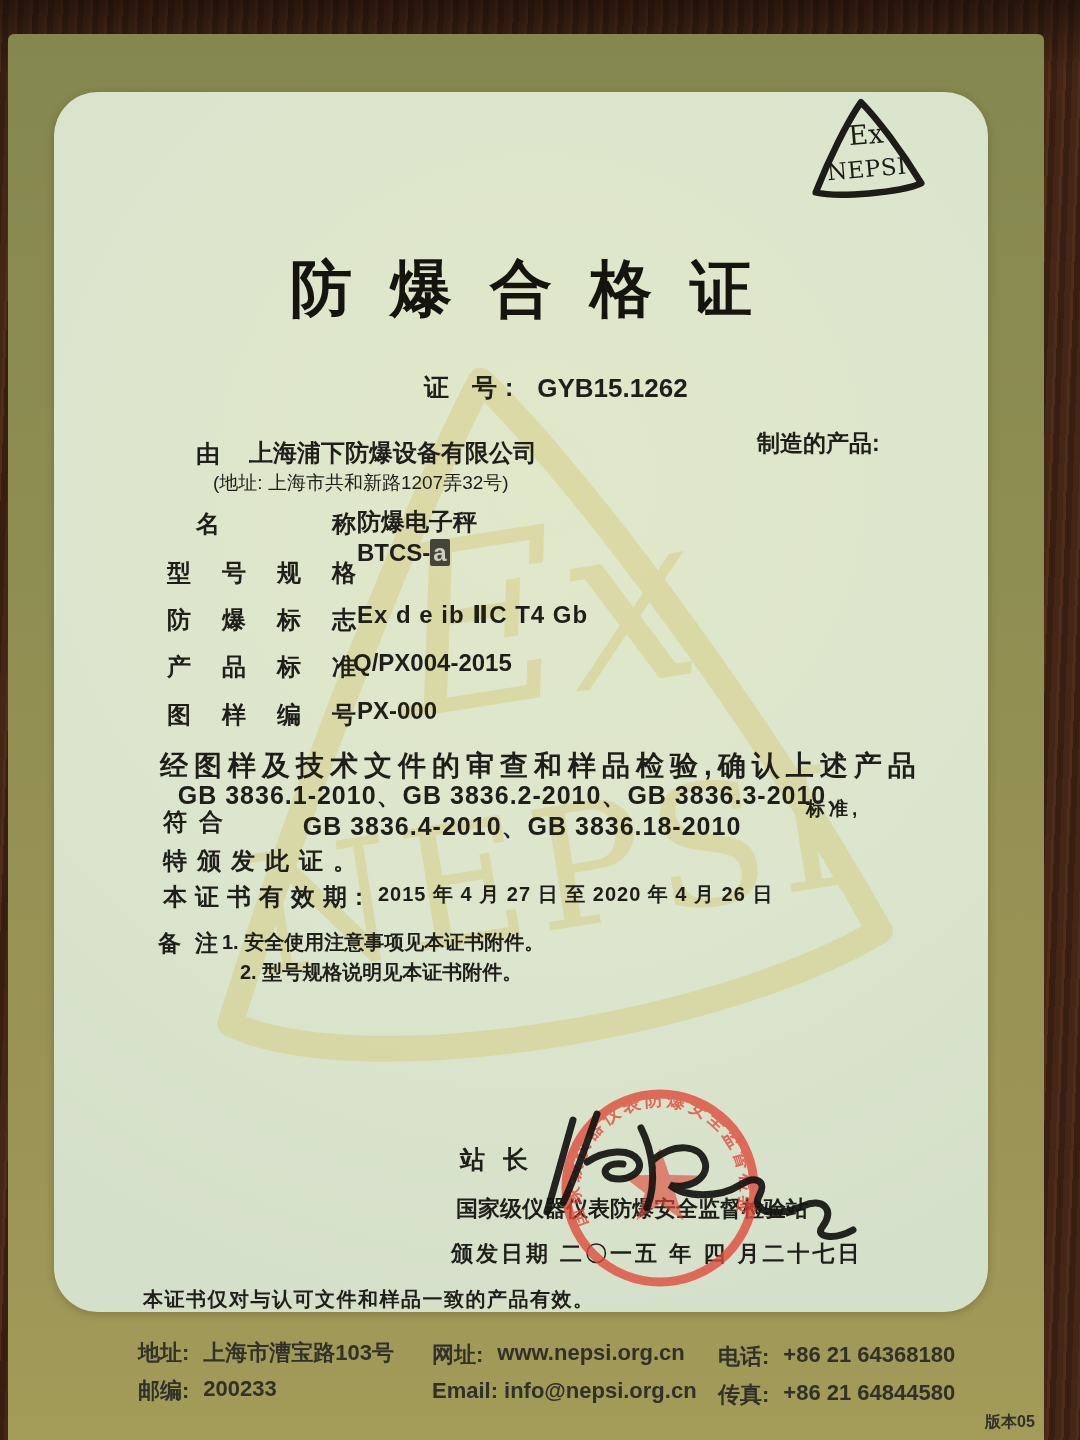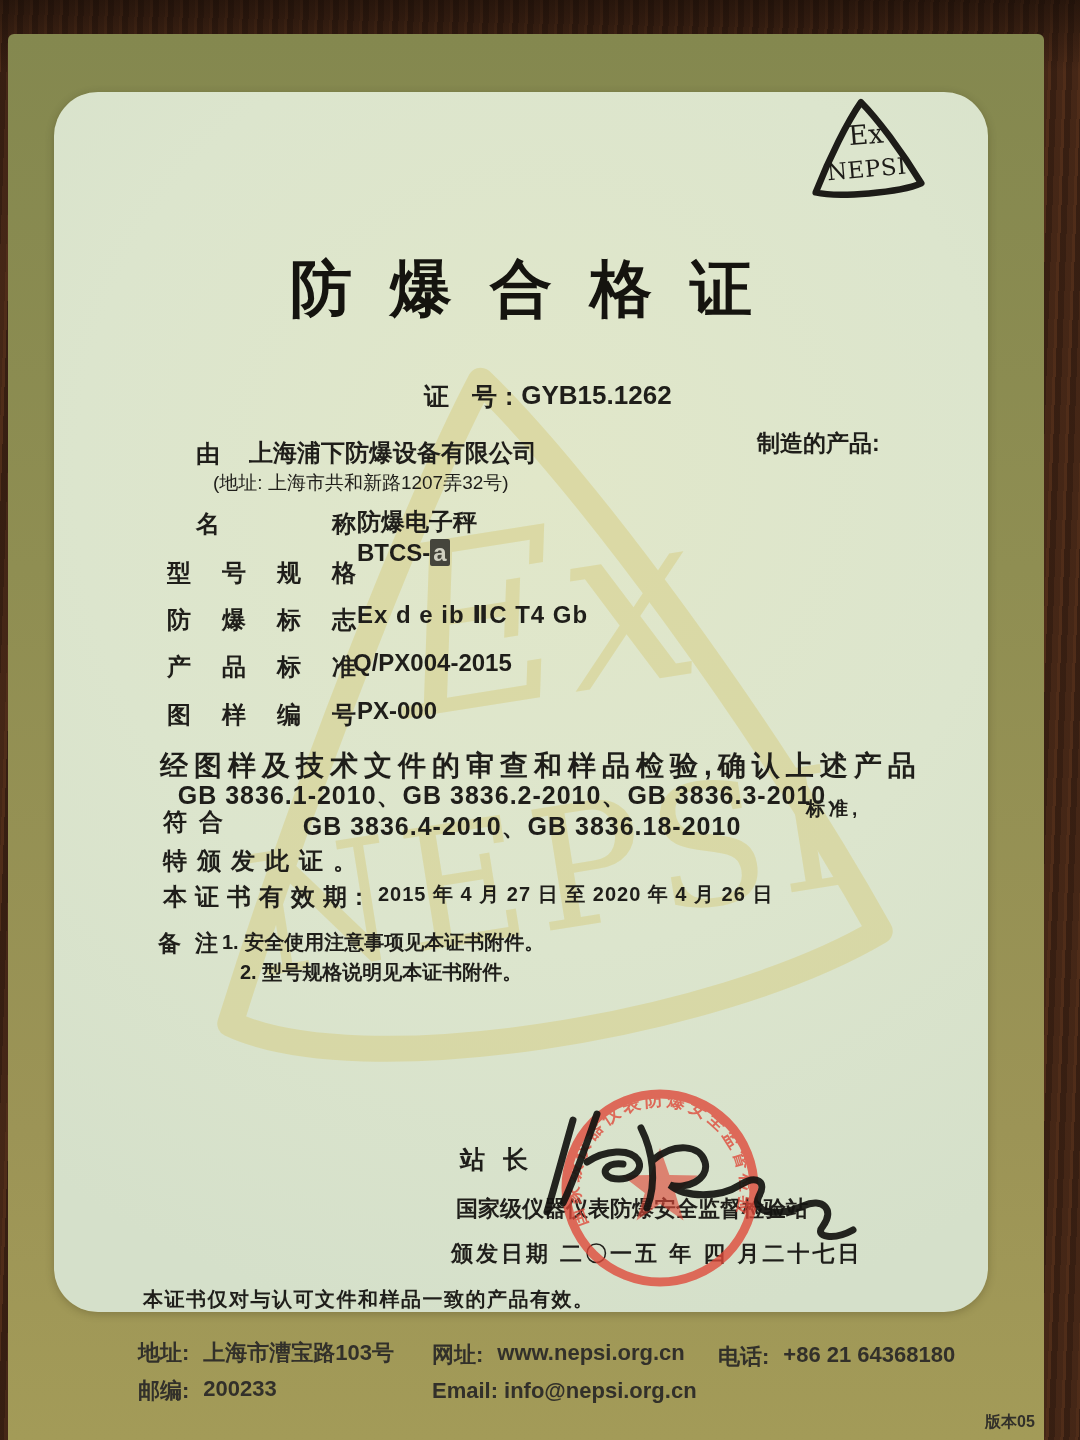--- a/index.html
+++ b/index.html
@@ -23,21 +23,21 @@
     position:absolute;left:54px;top:92px;width:934px;height:1220px;border-radius:44px;
     background:radial-gradient(90% 70% at 52% 32%, #e1e7c9 0%, #dce5cd 55%, #d5e0ca 100%);
     box-shadow:0 2px 8px rgba(40,30,10,.25);
   }
   .t{position:absolute;white-space:nowrap;color:#1f1e1a;font-weight:700;}
   .title{
     left:54px;width:934px;top:247px;text-align:center;
     font-size:62px;font-weight:900;letter-spacing:38px;text-indent:38px;color:#15140f;
     white-space:nowrap;
   }
-  .certno{left:424px;top:380px;font-size:25px;display:flex;gap:0;}
+  .certno{left:424px;top:371px;font-size:25px;display:flex;gap:16px;align-items:flex-end;}
   .certno .lab{letter-spacing:8px;}
   .flabel{left:167px;width:189px;font-size:24px;text-align:justify;text-align-last:justify;white-space:normal;}
   .fval{left:357px;font-size:24px;}
   .redact{background:#45453c;color:#cfcfc0;padding:0 3px;border-radius:2px;}
   .gbline{left:165px;width:700px;text-align:center;font-size:25px;letter-spacing:1px;}
   .pair{display:flex;gap:14px;font-size:22px;color:#32302a;}
   svg text{font-family:"DejaVu Serif","Liberation Serif",serif;}
   .wm{position:absolute;left:60px;top:330px;opacity:.45;transform:rotate(-9deg);}
   .stamp{position:absolute;left:538px;top:1066px;opacity:.78;}
   .sig{position:absolute;left:535px;top:1100px;opacity:.92;}
@@ -142,14 +142,18 @@
     <span>www.nepsi.org.cn</span>
   </div>
   <div class="t pair" style="left:432px;top:1378px;gap:6px;">
     <span>Email:</span>
     <span>info@nepsi.org.cn</span>
   </div>
   <div class="t pair" style="left:718px;top:1342px;">
     <span>电话:</span>
     <span>+86 21 64368180</span>
   </div>
+  <div class="t pair" style="left:718px;top:1380px;">
+    <span>传真:</span>
+    <span>+86 21 64844580</span>
+  </div>
   <div class="t" style="left:985px;top:1412px;font-size:16px;color:#32302a;">版本05</div>
 </div>
 
 </body></html>

